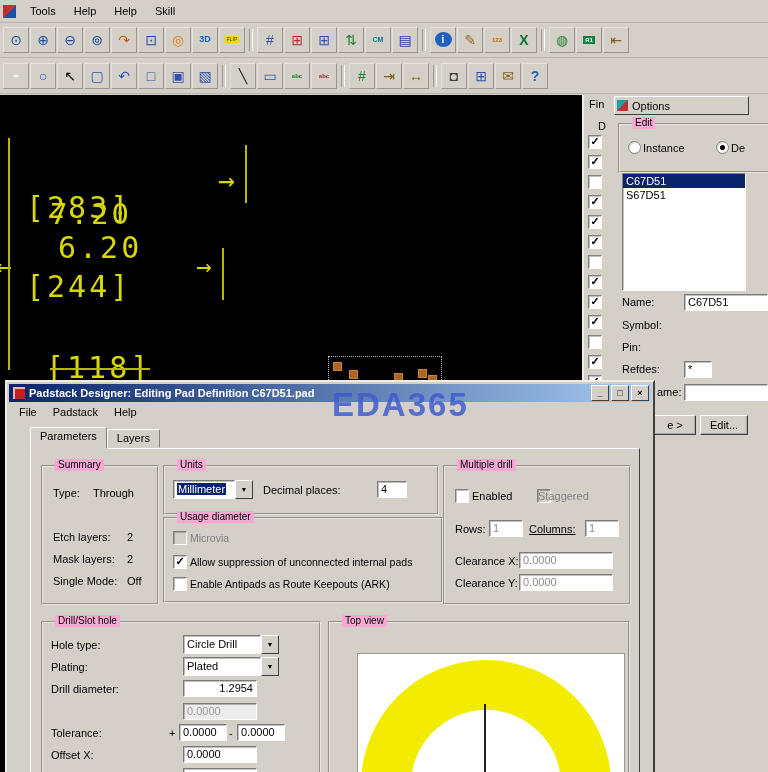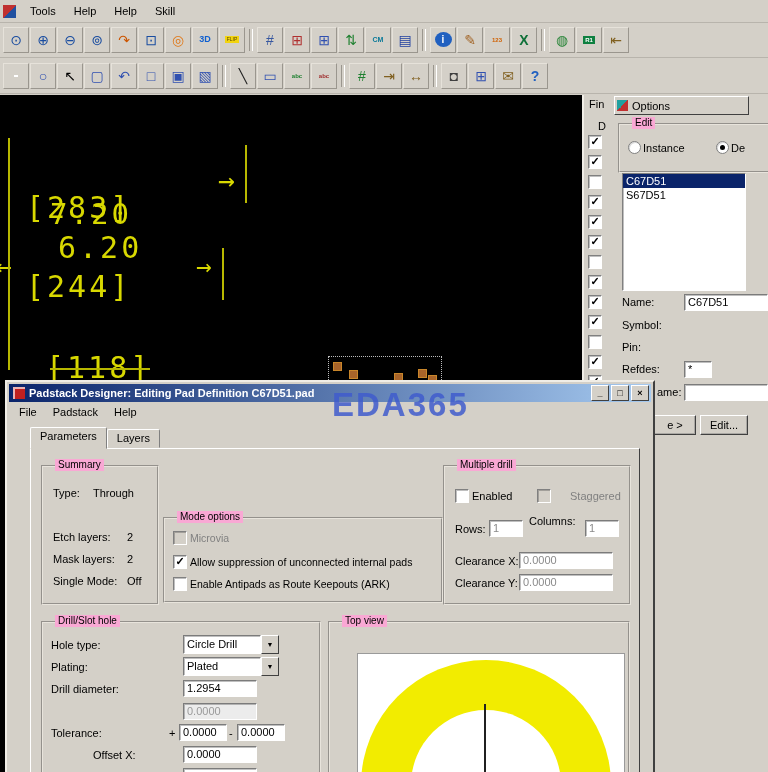--- a/index.html
+++ b/index.html
@@ -317,63 +317,72 @@
         <span class="tab">Layers</span>
       </div>
 
     <div class="dpanel">
 
       <div class="groupbox" style="left:10px;top:16px;width:114px;height:136px;">
         <span class="glabel">Summary</span>
         <span id="summary-rows"><span class="lbl" style="left: 10px; top: 20px;">Type:</span><span class="lbl" style="left: 50px; top: 20px;">Through</span><span class="lbl" style="left: 10px; top: 64px;">Etch layers:</span><span class="lbl" style="left: 84px; top: 64px;">2</span><span class="lbl" style="left: 10px; top: 86px;">Mask layers:</span><span class="lbl" style="left: 84px; top: 86px;">2</span><span class="lbl" style="left: 10px; top: 108px;">Single Mode:</span><span class="lbl" style="left: 84px; top: 108px;">Off</span></span>
       </div>
 
+      <div class="groupbox" style="left:132px;top:16px;width:272px;height:46px;">
+        <span class="glabel">Units</span>
+        <div class="combo" style="left:8px;top:13px;width:80px;">
+          <span class="ctext hl"><span>Millimeter</span></span>
+          <span class="cbtn">▼</span>
+        </div>
+        <span class="lbl" style="left:98px;top:17px;">Decimal places:</span>
+        <div class="field" style="left:212px;top:14px;width:22px;">4</div>
+      </div>
 
       <div class="groupbox" style="left:132px;top:68px;width:276px;height:82px;">
-        <span class="glabel">Mode options</span>
+        <span class="glabel">Usage diameter</span>
         <span id="usage-checks"><div class="cb dis" style="position: absolute; left: 8px; top: 12px;"></div><span class="lbl dis" style="left: 25px; top: 13px; font-size: 10.5px;">Microvia</span><div class="cb" style="position: absolute; left: 8px; top: 36px;">✓</div><span class="lbl" style="left: 25px; top: 37px; font-size: 10.5px;">Allow suppression of unconnected internal pads</span><div class="cb" style="position: absolute; left: 8px; top: 58px;"></div><span class="lbl" style="left: 25px; top: 59px; font-size: 10.5px;">Enable Antipads as Route Keepouts (ARK)</span></span>
       </div>
 
       <div class="groupbox" style="left:412px;top:16px;width:184px;height:136px;">
         <span class="glabel">Multiple drill</span>
         <div class="cb" style="position:absolute;left:10px;top:22px;"></div>
         <span class="lbl" style="left:27px;top:23px;">Enabled</span>
         <div class="cb dis" style="position:absolute;left:92px;top:22px;"></div>
-        <span class="lbl dis" style="left:125px;top:23px;">Staggered</span>
+        <span class="lbl dis" style="left:93px;top:23px;">Staggered</span>
         <span class="lbl" style="left:10px;top:56px;">Rows:</span>
         <div class="field gray" style="left:44px;top:53px;width:26px;">1</div>
-        <span class="lbl" style="left:84px;top:48px;">Columns:</span>
+        <span class="lbl" style="left:84px;top:56px;text-decoration:underline;">Columns:</span>
         <div class="field gray" style="left:140px;top:53px;width:26px;">1</div>
         <span class="lbl" style="left:10px;top:88px;">Clearance X:</span>
         <div class="field gray" style="left:74px;top:85px;width:86px;">0.0000</div>
         <span class="lbl" style="left:10px;top:110px;">Clearance Y:</span>
         <div class="field gray" style="left:74px;top:107px;width:86px;">0.0000</div>
       </div>
 
       <div class="groupbox" style="left:10px;top:172px;width:276px;height:152px;">
         <span class="glabel">Drill/Slot hole</span>
         <span class="lbl" style="left:8px;top:16px;">Hole type:</span>
         <div class="combo" style="left:140px;top:12px;width:96px;">
           <span class="ctext">Circle Drill</span>
           <span class="cbtn">▼</span>
         </div>
         <span class="lbl" style="left:8px;top:38px;">Plating:</span>
         <div class="combo" style="left:140px;top:34px;width:96px;justify-content:space-between;">
           <span class="ctext">Plated</span>
           <span class="cbtn">▼</span>
         </div>
         <span class="lbl" style="left:8px;top:60px;">Drill diameter:</span>
-        <div class="field" style="left:140px;top:57px;width:66px;">1.2954</div>
+        <div class="field" style="left:140px;top:57px;width:66px;text-align:right;">1.2954</div>
         <div class="field dis" style="left:140px;top:80px;width:66px;">0.0000</div>
         <span class="lbl" style="left:8px;top:104px;">Tolerance:</span>
         <span class="lbl" style="left:126px;top:104px;">+</span>
         <div class="field" style="left:136px;top:101px;width:40px;">0.0000</div>
         <span class="lbl" style="left:186px;top:104px;">-</span>
         <div class="field" style="left:194px;top:101px;width:40px;">0.0000</div>
-        <span class="lbl" style="left:8px;top:126px;margin-left:42px;">Offset X:</span>
+        <span class="lbl" style="left:8px;top:126px;">Offset X:</span>
         <div class="field" style="left:140px;top:123px;width:66px;">0.0000</div>
         <span class="lbl" style="left:8px;top:148px;">Offset Y:</span>
         <div class="field" style="left:140px;top:145px;width:66px;">0.0000</div>
       </div>
 
       <div class="groupbox" style="left:297px;top:172px;width:298px;height:152px;">
         <span class="glabel">Top view</span>
         <div class="topview-box" style="left:27px;top:30px;width:266px;height:122px;">
           <div class="ring-outer" style="left:3px;top:6px;width:250px;height:250px;"></div>
           <div class="ring-inner" style="left:53px;top:56px;width:150px;height:150px;"></div>

